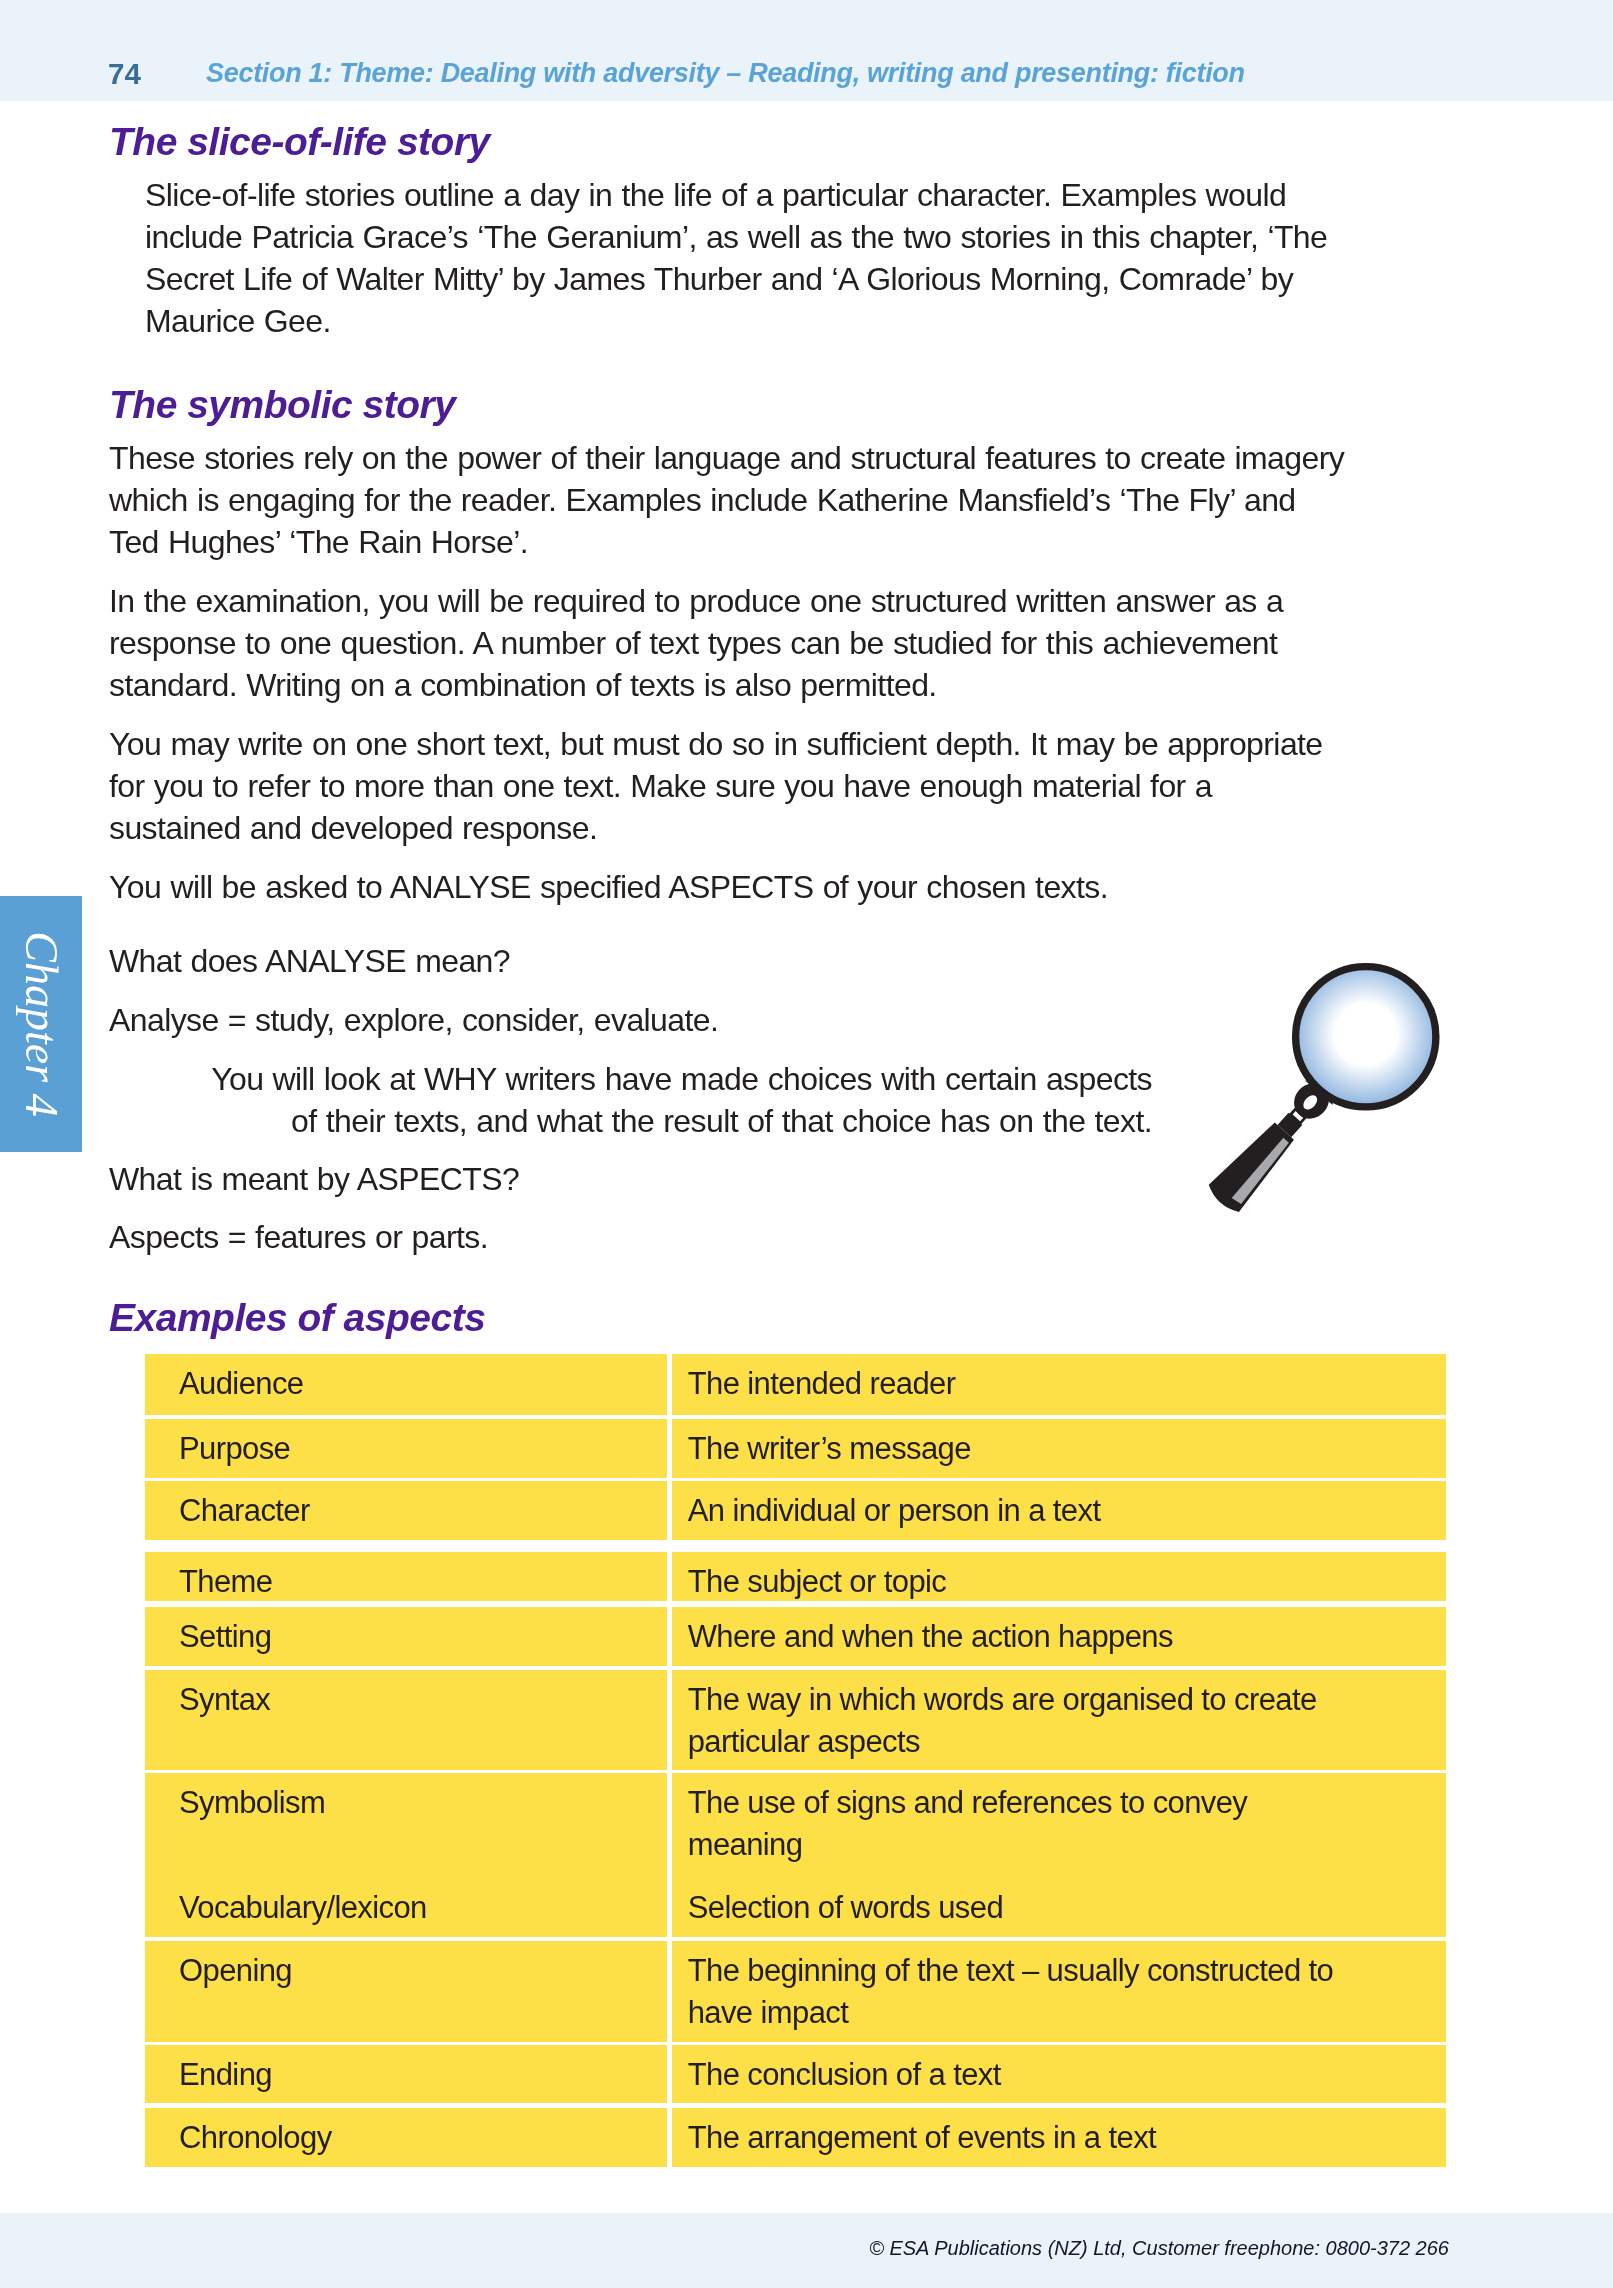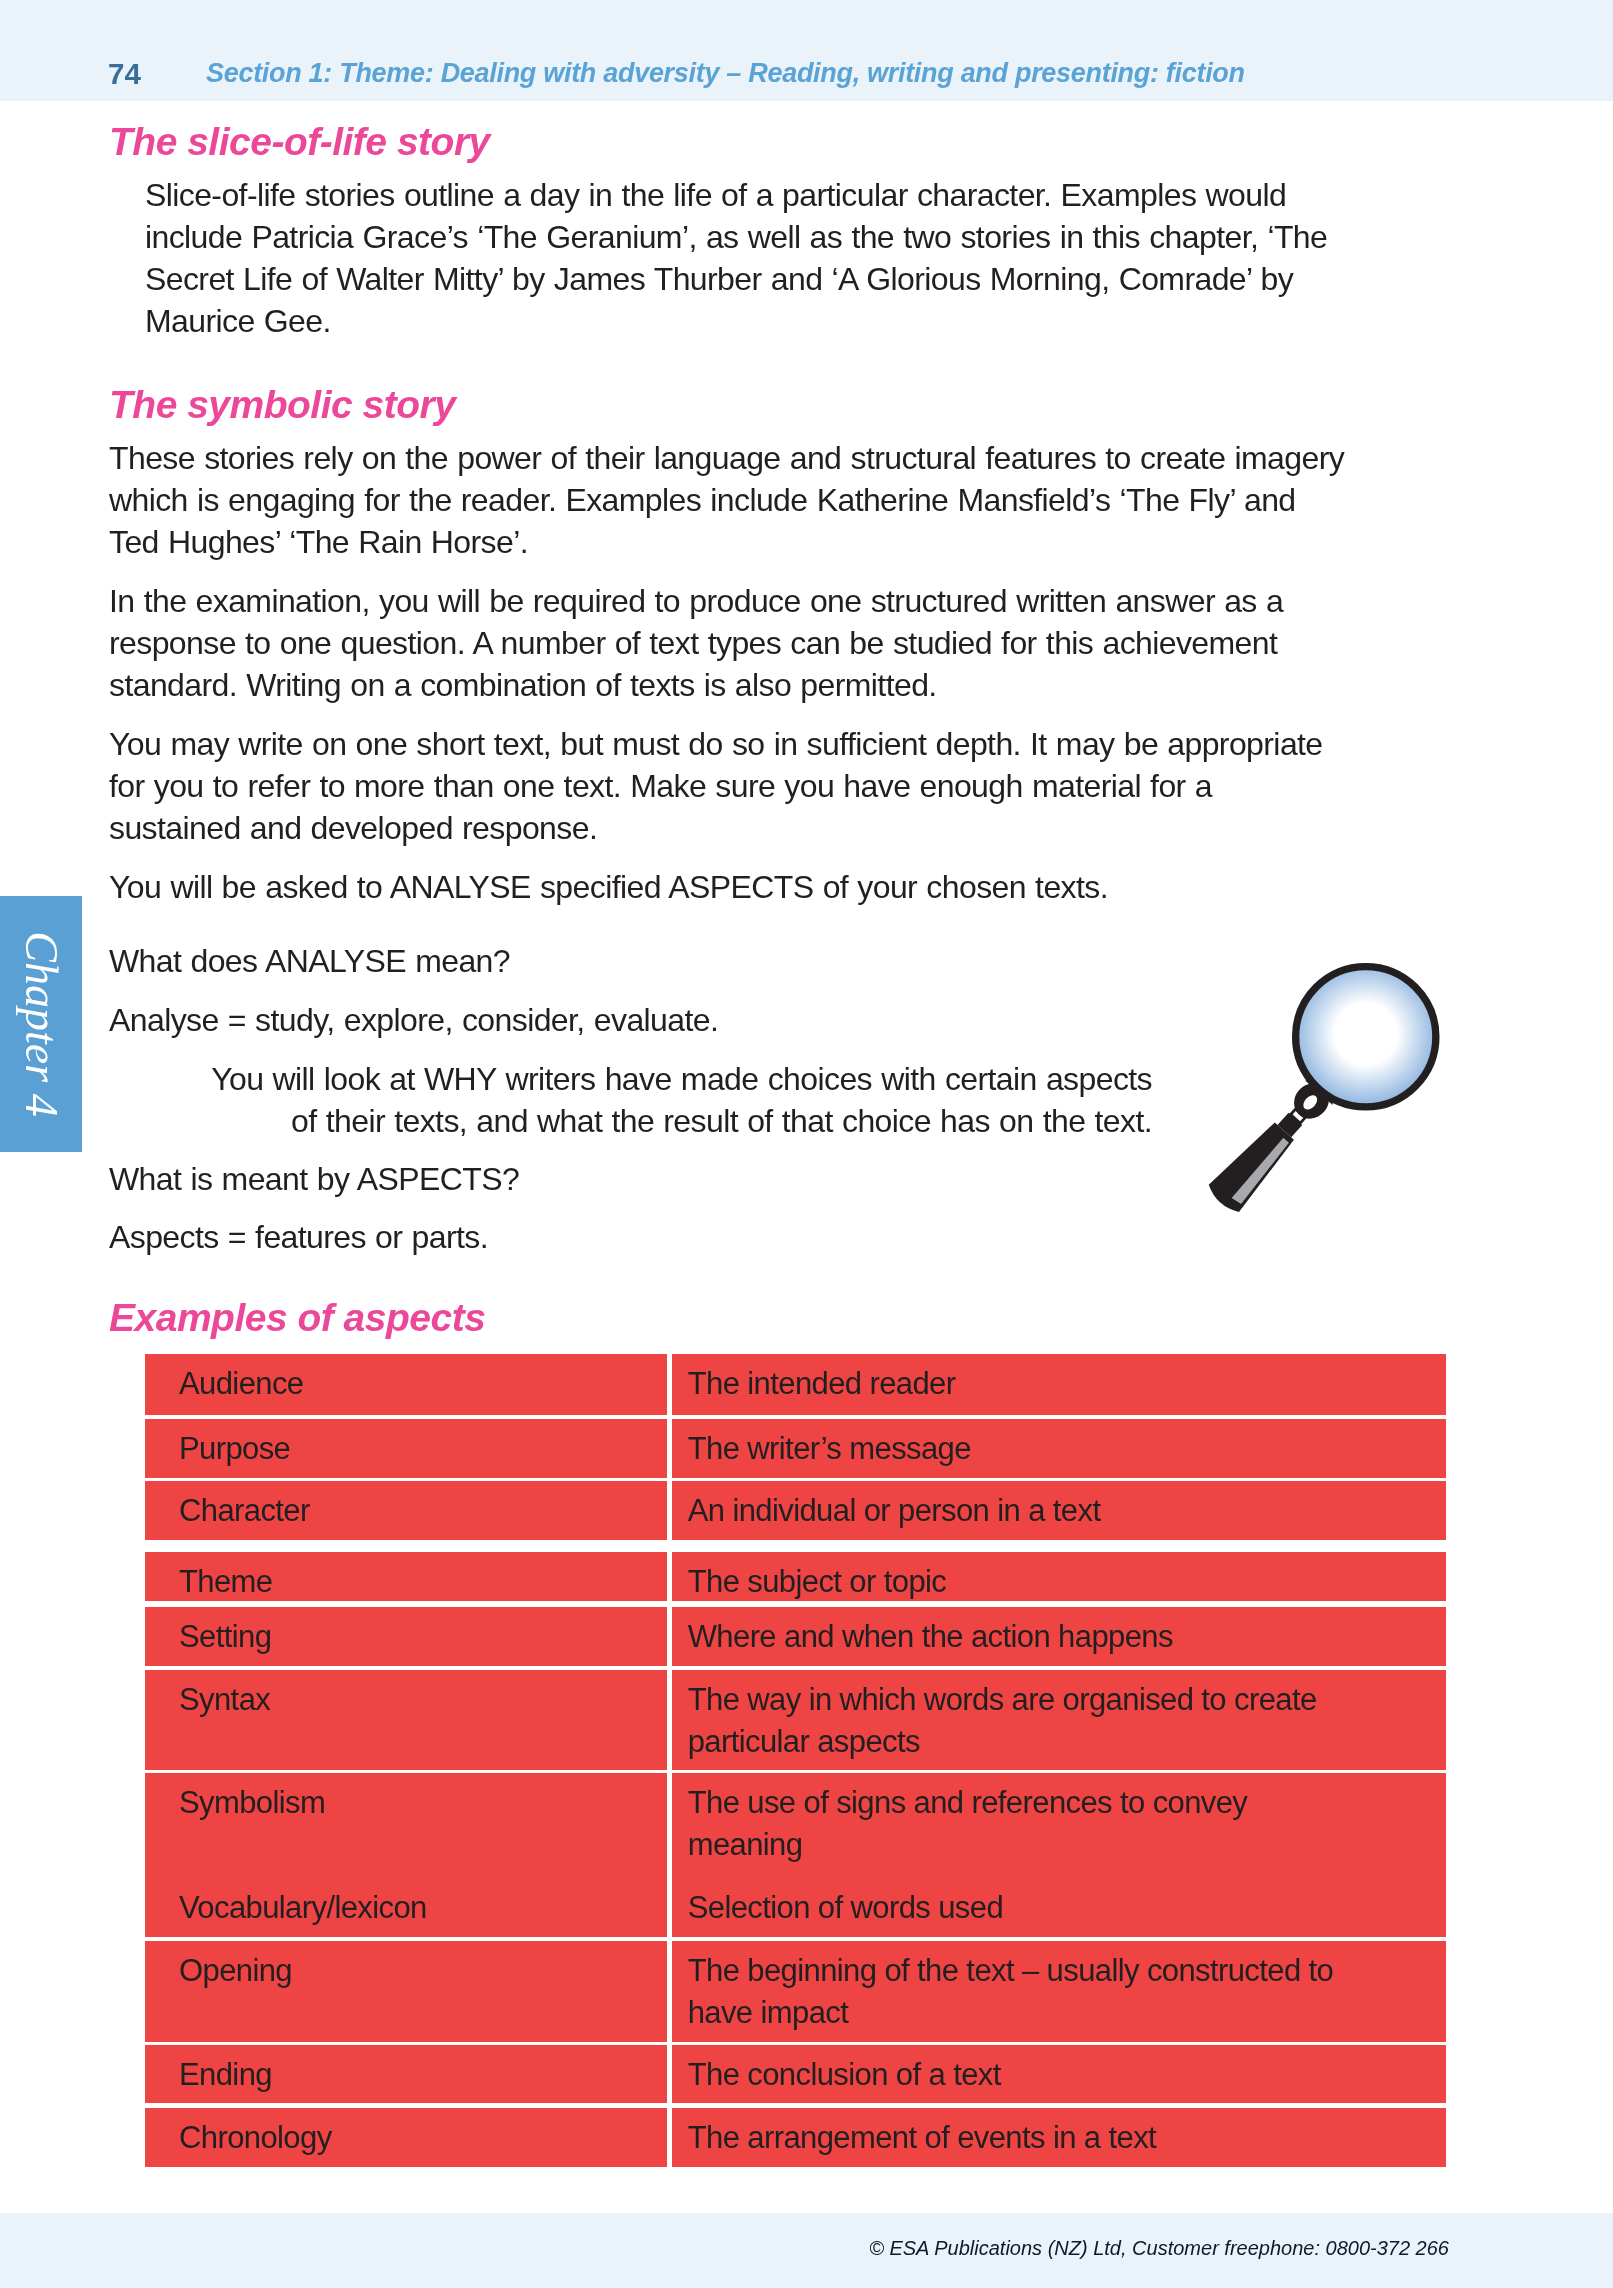--- a/index.html
+++ b/index.html
@@ -40,34 +40,34 @@
     }
     .chapter-tab-label {
       transform: rotate(90deg);
       font-family: "Liberation Serif", serif; font-style: italic;
       font-size: 46px; color: #ffffff; white-space: nowrap; line-height: 1;
     }
     .content { position: absolute; left: 109px; top: 0; width: 1347px; }
     .h2 {
       position: absolute; left: 0;
       font-family: "Liberation Sans", sans-serif; font-style: italic; font-weight: bold;
-      font-size: 39px; color: #ec4899; line-height: 48px; white-space: nowrap;
+      font-size: 39px; color: #4c1d95; line-height: 48px; white-space: nowrap;
       letter-spacing: -0.5px;
     }
     .para {
       position: absolute; left: 0; width: 1347px;
       font-size: 32px; line-height: 42px; letter-spacing: -0.6px;
       word-spacing: 0.9px;
     }
     .para .line { display: block; white-space: nowrap; }
     .magnifier { position: absolute; left: 1172px; top: 960px; width: 286px; height: 268px; }
     .aspects-table { position: absolute; left: 145px; top: 1354px; width: 1301px; }
     .row { position: absolute; left: 0; width: 1301px; }
     .cell {
-      position: absolute; top: 0; bottom: 0; background: #ef4444;
+      position: absolute; top: 0; bottom: 0; background: #fde047;
       font-size: 31px; line-height: 42px; letter-spacing: -0.6px;
       box-sizing: border-box; padding: 11px 14.8px 0 34px;
     }
     .cell.c1 { left: 0; width: 522px; padding-left: 34px; padding-top: 9.2px; }
     .cell.c2 { left: 527px; width: 774px; padding-left: 15.7px; padding-top: 9.2px; }
     .cell .line { display: block; white-space: nowrap; }
   </style>
 </head>
 <body>
 

